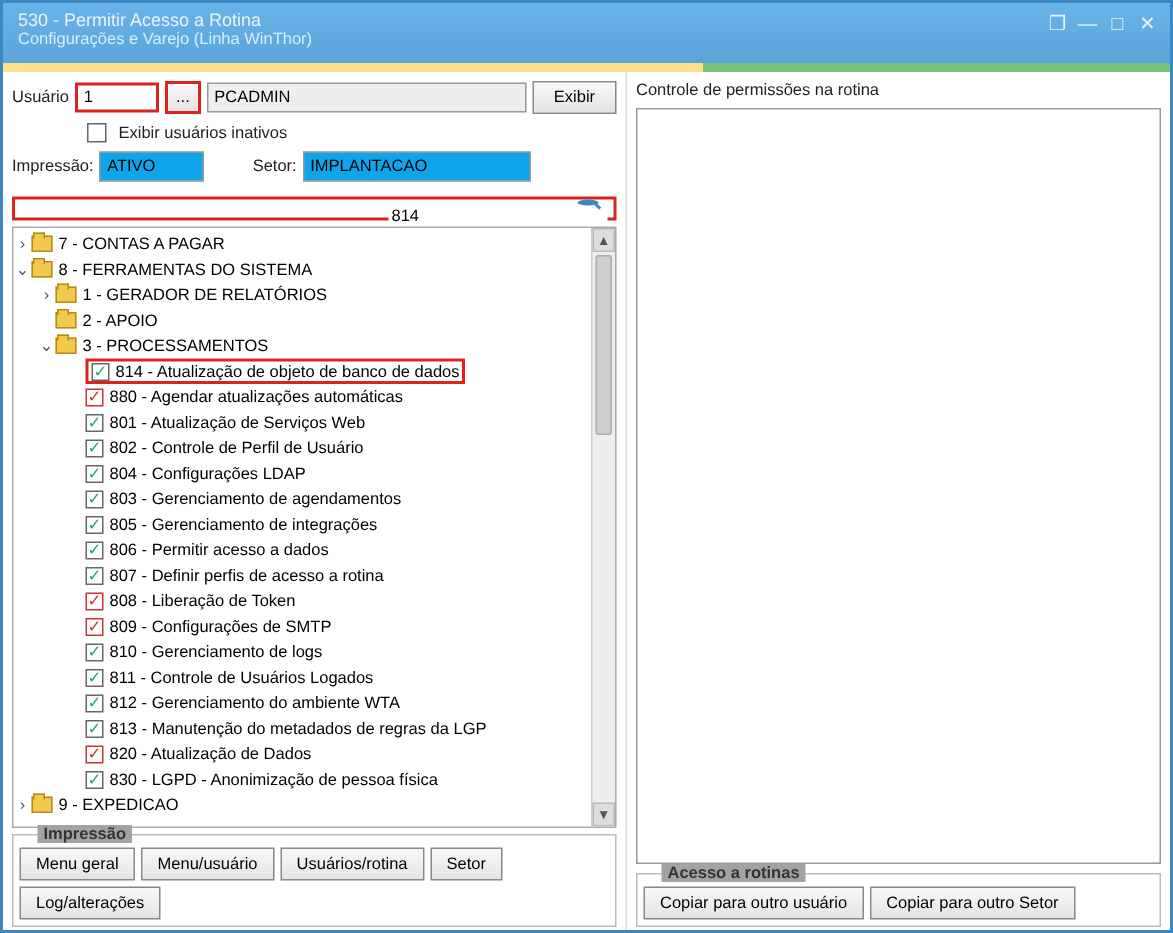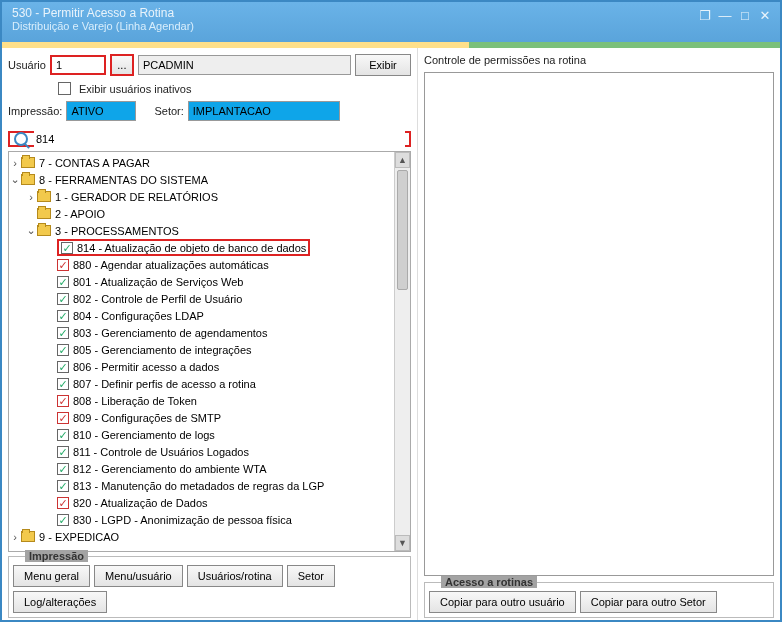--- a/index.html
+++ b/index.html
@@ -16,21 +16,21 @@
   .right { flex: 1; padding: 6px 6px 2px 6px; display:flex; flex-direction:column; border-left:1px solid #ddd;}
   .row { display: flex; align-items: center; margin-bottom: 6px; gap: 4px;}
   label.lbl { color:#222; }
   .input { border:1px solid #999; height:20px; padding:1px 4px; background:#fff; }
   .input.yellow { background:#0ea5e9; }
   .btn { height:22px; border:1px solid #888; background:linear-gradient(#f8f8f8,#e4e4e4); padding:2px 10px; cursor:pointer; }
   .btn.disabled{color:#888;}
   .small-btn{width:24px;padding:0;text-align:center;}
   .checkbox { width:13px; height:13px; border:1px solid #666; display:inline-block; margin-right:4px; vertical-align:middle;}
   .redbox { border:2px solid #d22 !important; }
-  .search-wrap{display:flex;align-items:center;border:2px solid #d22;height:16px;padding:0 4px;margin:4px 0;}
+  .search-wrap{display:flex;align-items:flex-end;border:2px solid #d22;height:16px;padding:0 4px;margin:4px 0;flex-direction:column;}
   .search-wrap .icon{width:14px;height:14px;border:2px solid #3b88c3;border-radius:50%;position:relative;margin-right:6px;}
   .search-wrap .icon:after{content:"";position:absolute;width:6px;height:2px;background:#3b88c3;bottom:-3px;right:-4px;transform:rotate(45deg);}
   .search-wrap input{border:none;outline:none;flex:1;height:18px;}
   .tree-wrap{flex:1;border:1px solid #aaa;overflow:hidden;position:relative;margin-bottom:2px;}
   .tree{height:100%;overflow-y:auto;overflow-x:hidden;padding:2px 0;}
   .tree-row{display:flex;align-items:center;height:17px;white-space:nowrap;}
   .tw{display:inline-block;width:12px;text-align:center;color:#555;cursor:pointer;}
   .folder{width:14px;height:11px;background:#f2c94c;border:1px solid #b58a1c;display:inline-block;margin-right:4px;position:relative;}
   .folder:before{content:"";position:absolute;top:-3px;left:0;width:6px;height:3px;background:#f2c94c;border:1px solid #b58a1c;border-bottom:none;}
   .chk{width:12px;height:12px;border:1px solid #666;display:inline-flex;align-items:center;justify-content:center;margin-right:4px;background:#fff;font-size:10px;line-height:10px;}
@@ -50,21 +50,21 @@
   .sb-btn{height:16px;background:#ddd;border:1px solid #bbb;display:flex;align-items:center;justify-content:center;font-size:9px;color:#555;}
   .sb-track{position:absolute;top:16px;bottom:16px;left:0;right:0;}
   .sb-thumb{position:absolute;left:2px;right:2px;top:2px;height:120px;background:#cfcfcf;border:1px solid #aaa;border-radius:2px;}
 </style>
 </head>
 <body>
 
 <div class="window">
   <div class="titlebar">
     <div class="title">530 - Permitir Acesso a Rotina</div>
-    <div class="subtitle">Distribuição e Varejo (Linha Agendar)</div>
+    <div class="subtitle">Configurações e Varejo (Linha WinThor)</div>
     <div class="controls">
       <span>❐</span>
       <span>—</span>
       <span>□</span>
       <span>✕</span>
     </div>
   </div>
   <div class="ribbon-line"></div>
 
   <div class="content">
@@ -77,21 +77,21 @@
         <input class="input" style="flex: 1 1 0%; background: rgb(238, 238, 238);" readonly="" value="PCADMIN">
         <button class="btn" style="width:56px">Exibir</button>
       </div>
       <div class="row" style="margin-left:50px;text-align:center;">
         <span class="checkbox"></span>
         <label class="lbl">Exibir usuários inativos</label>
       </div>
       <div class="row">
         <label class="lbl">Impressão:</label>
         <input class="input yellow" style="width: 70px;" readonly="" value="ATIVO">
-        <label class="lbl" style="margin-left:14px">Setor:</label>
+        <label class="lbl" style="margin-left:28px">Setor:</label>
         <input class="input yellow" style="width: 152px;" readonly="" value="IMPLANTACAO">
       </div>
 
       <div class="search-wrap">
         <span class="icon"></span>
         <input value="814" style="">
       </div>
 
       <div class="tree-wrap">
         <div class="tree" id="tree">

